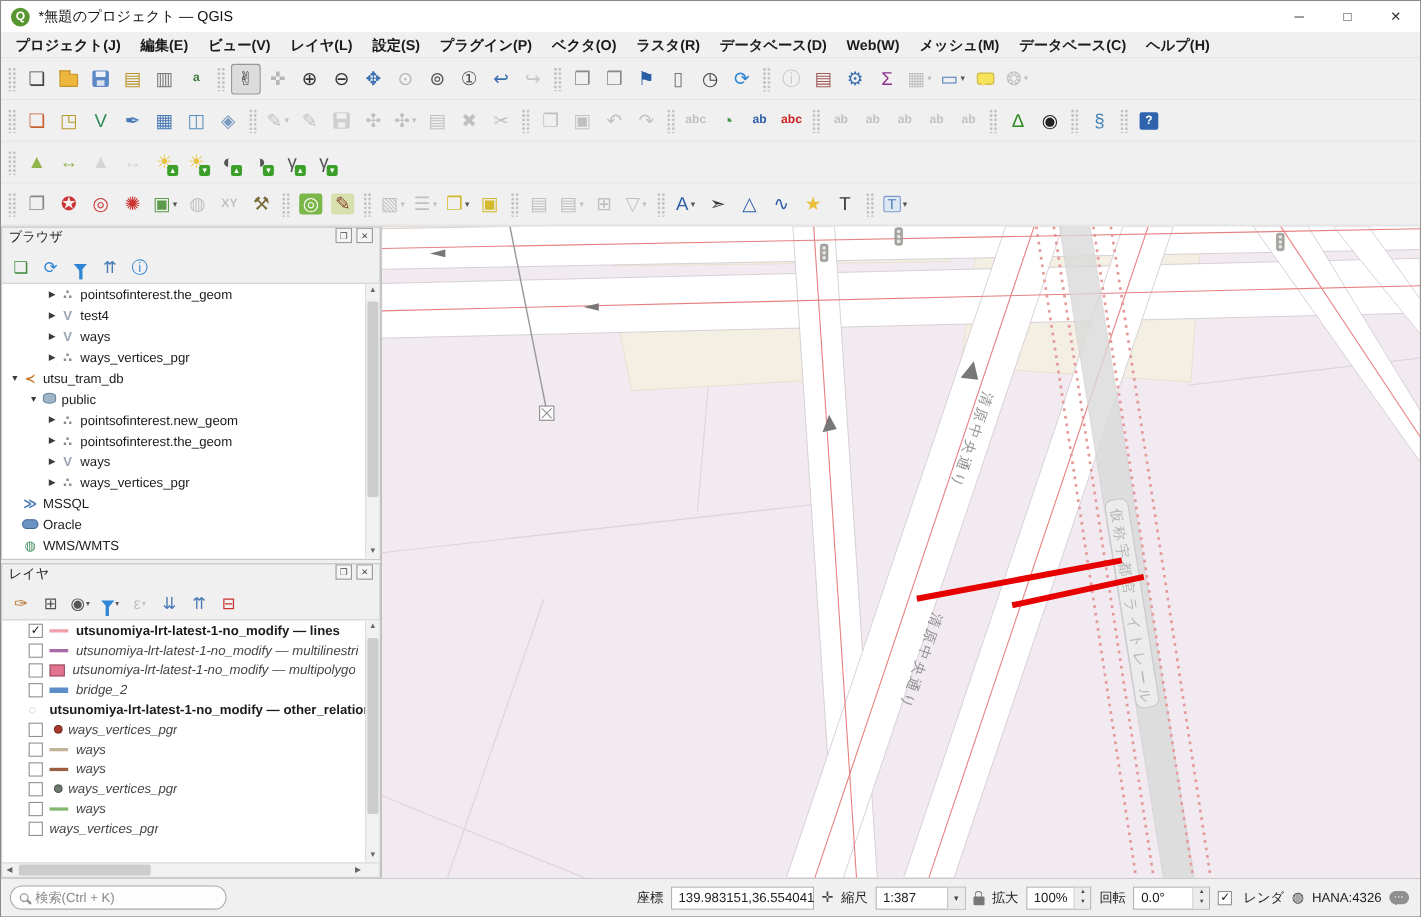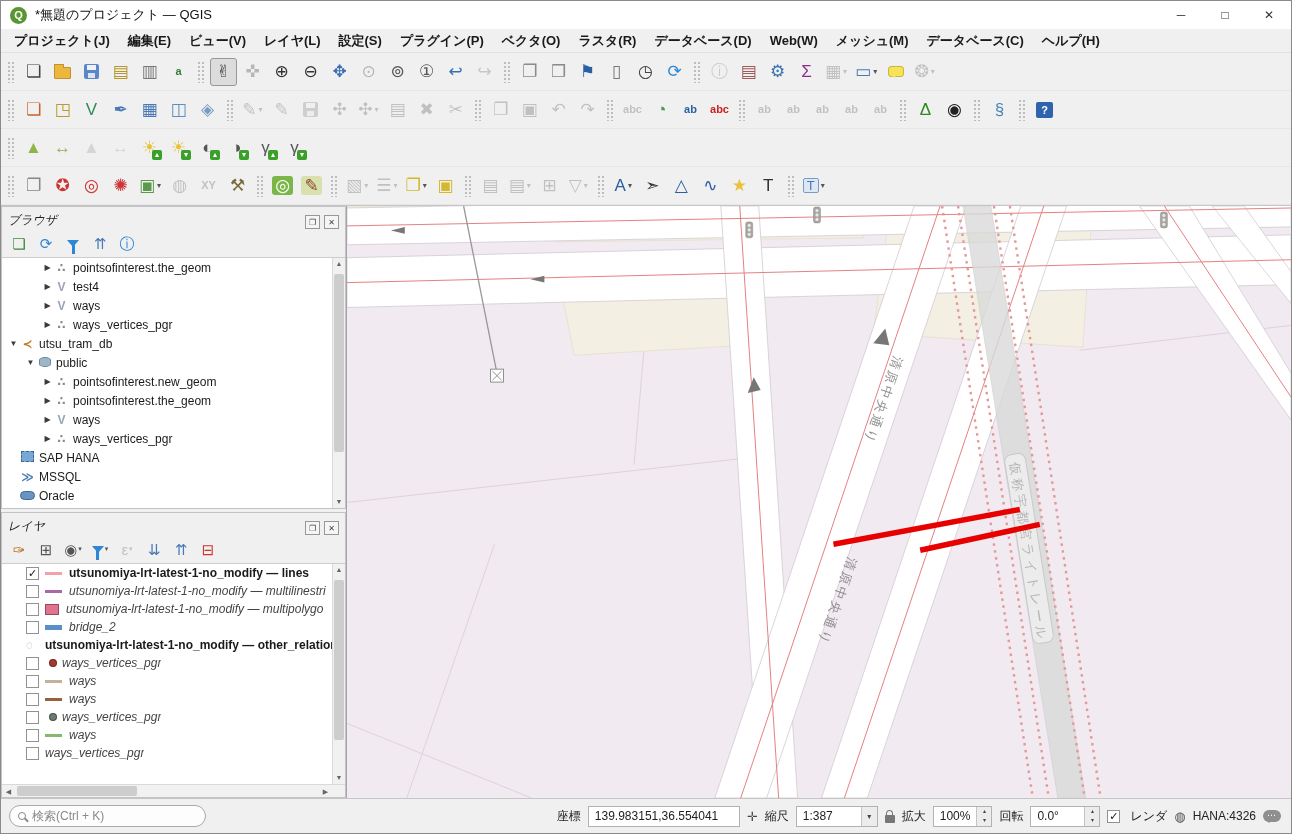--- a/index.html
+++ b/index.html
@@ -32,21 +32,21 @@
   .tbtn .dd{font-size:8px;color:#555;margin-left:2px;}
   .badge{position:absolute;right:0;bottom:1px;width:10px;height:10px;border-radius:2px;background:#3aa02a;
     color:#fff;font-size:8px;line-height:10px;text-align:center;}
   
   #main{flex:1;display:flex;min-height:0;}
   #left{width:345px;flex:0 0 auto;display:flex;flex-direction:column;background:#f0f0f0;}
   .panel{border:1px solid #c3c3c3;background:#f0f0f0;display:flex;flex-direction:column;overflow:hidden;}
   #browser-panel{height:303px;flex:0 0 auto;}
   #splitter{height:3px;flex:0 0 auto;}
   #layers-panel{flex:1;}
-  .phead{height:22px;display:flex;align-items:flex-end;padding:0 6px;font-size:12px;color:#222;flex:0 0 auto;font-style:italic;}
+  .phead{height:22px;display:flex;align-items:flex-start;padding:0 6px;font-size:12px;color:#222;flex:0 0 auto;}
   .phead .sp{flex:1;}
   .pbtn{width:15px;height:14px;border:1px solid #979797;background:#f5f5f5;font-size:8px;color:#444;
     display:flex;align-items:center;justify-content:center;margin-left:4px;}
   .ptools{height:28px;display:flex;align-items:center;padding:0 5px;gap:3px;flex:0 0 auto;}
   .ptool{width:24px;height:24px;display:flex;align-items:center;justify-content:center;position:relative;border-radius:3px;}
   .ptool .g{font-size:15px;line-height:1;}
   .ptool.disabled{opacity:.3;filter:grayscale(.9);}
   .ptool .dd{font-size:7px;color:#555;margin-left:1px;}
   .treewrap{flex:1;position:relative;background:#fff;border-top:1px solid #cdcdcd;overflow:hidden;}
   .tree{position:absolute;left:0;top:0;right:13px;bottom:0;overflow:hidden;}
@@ -563,25 +563,20 @@
                 <span class="ticon" style="color: rgb(154, 164, 181); font-weight: bold;">V</span>
                 <span>ways</span>
               </div>
               <div class="trow" style="padding-left: 40px;">
                 <span class="exp">▶</span>
                 <span class="ticon" style="color: rgb(138, 138, 138); font-weight: bold;">∴</span>
                 <span>ways_vertices_pgr</span>
               </div>
               <div class="trow" style="padding-left: 6px;">
                 <span class="exp"></span>
-                <span class="ticon"><span class="icn sap"></span></span>
-                <span>SAP HANA</span>
-              </div>
-              <div class="trow" style="padding-left: 6px;">
-                <span class="exp"></span>
                 <span class="ticon" style="color: rgb(74, 122, 181); font-weight: bold;">≫</span>
                 <span>MSSQL</span>
               </div>
               <div class="trow" style="padding-left: 6px;">
                 <span class="exp"></span>
                 <span class="ticon"><span class="icn oracle"></span></span>
                 <span>Oracle</span>
               </div>
               <div class="trow" style="padding-left: 6px;">
                 <span class="exp"></span>
@@ -803,21 +798,21 @@
     </div>
   </div>
 
   <div class="statusbar">
     <div class="searchbox">
       <span class="icn mag"></span>
       <span class="ph">検索(Ctrl + K)</span>
     </div>
     <span class="sspacer"></span>
     <span class="slabel">座標</span>
-    <div class="sfield" style="width:152px">
+    <div class="sfield" style="width:130px">
       <span class="val">139.983151,36.554041</span>
     </div>
     <span class="sicon">✛</span>
     <span class="slabel">縮尺</span>
     <div class="sfield" style="width:82px">
       <span class="val" style="flex:1">1:387</span>
       <span class="combo-arrow">▾</span>
     </div>
     <span class="icn lock"></span>
     <span class="slabel">拡大</span>

